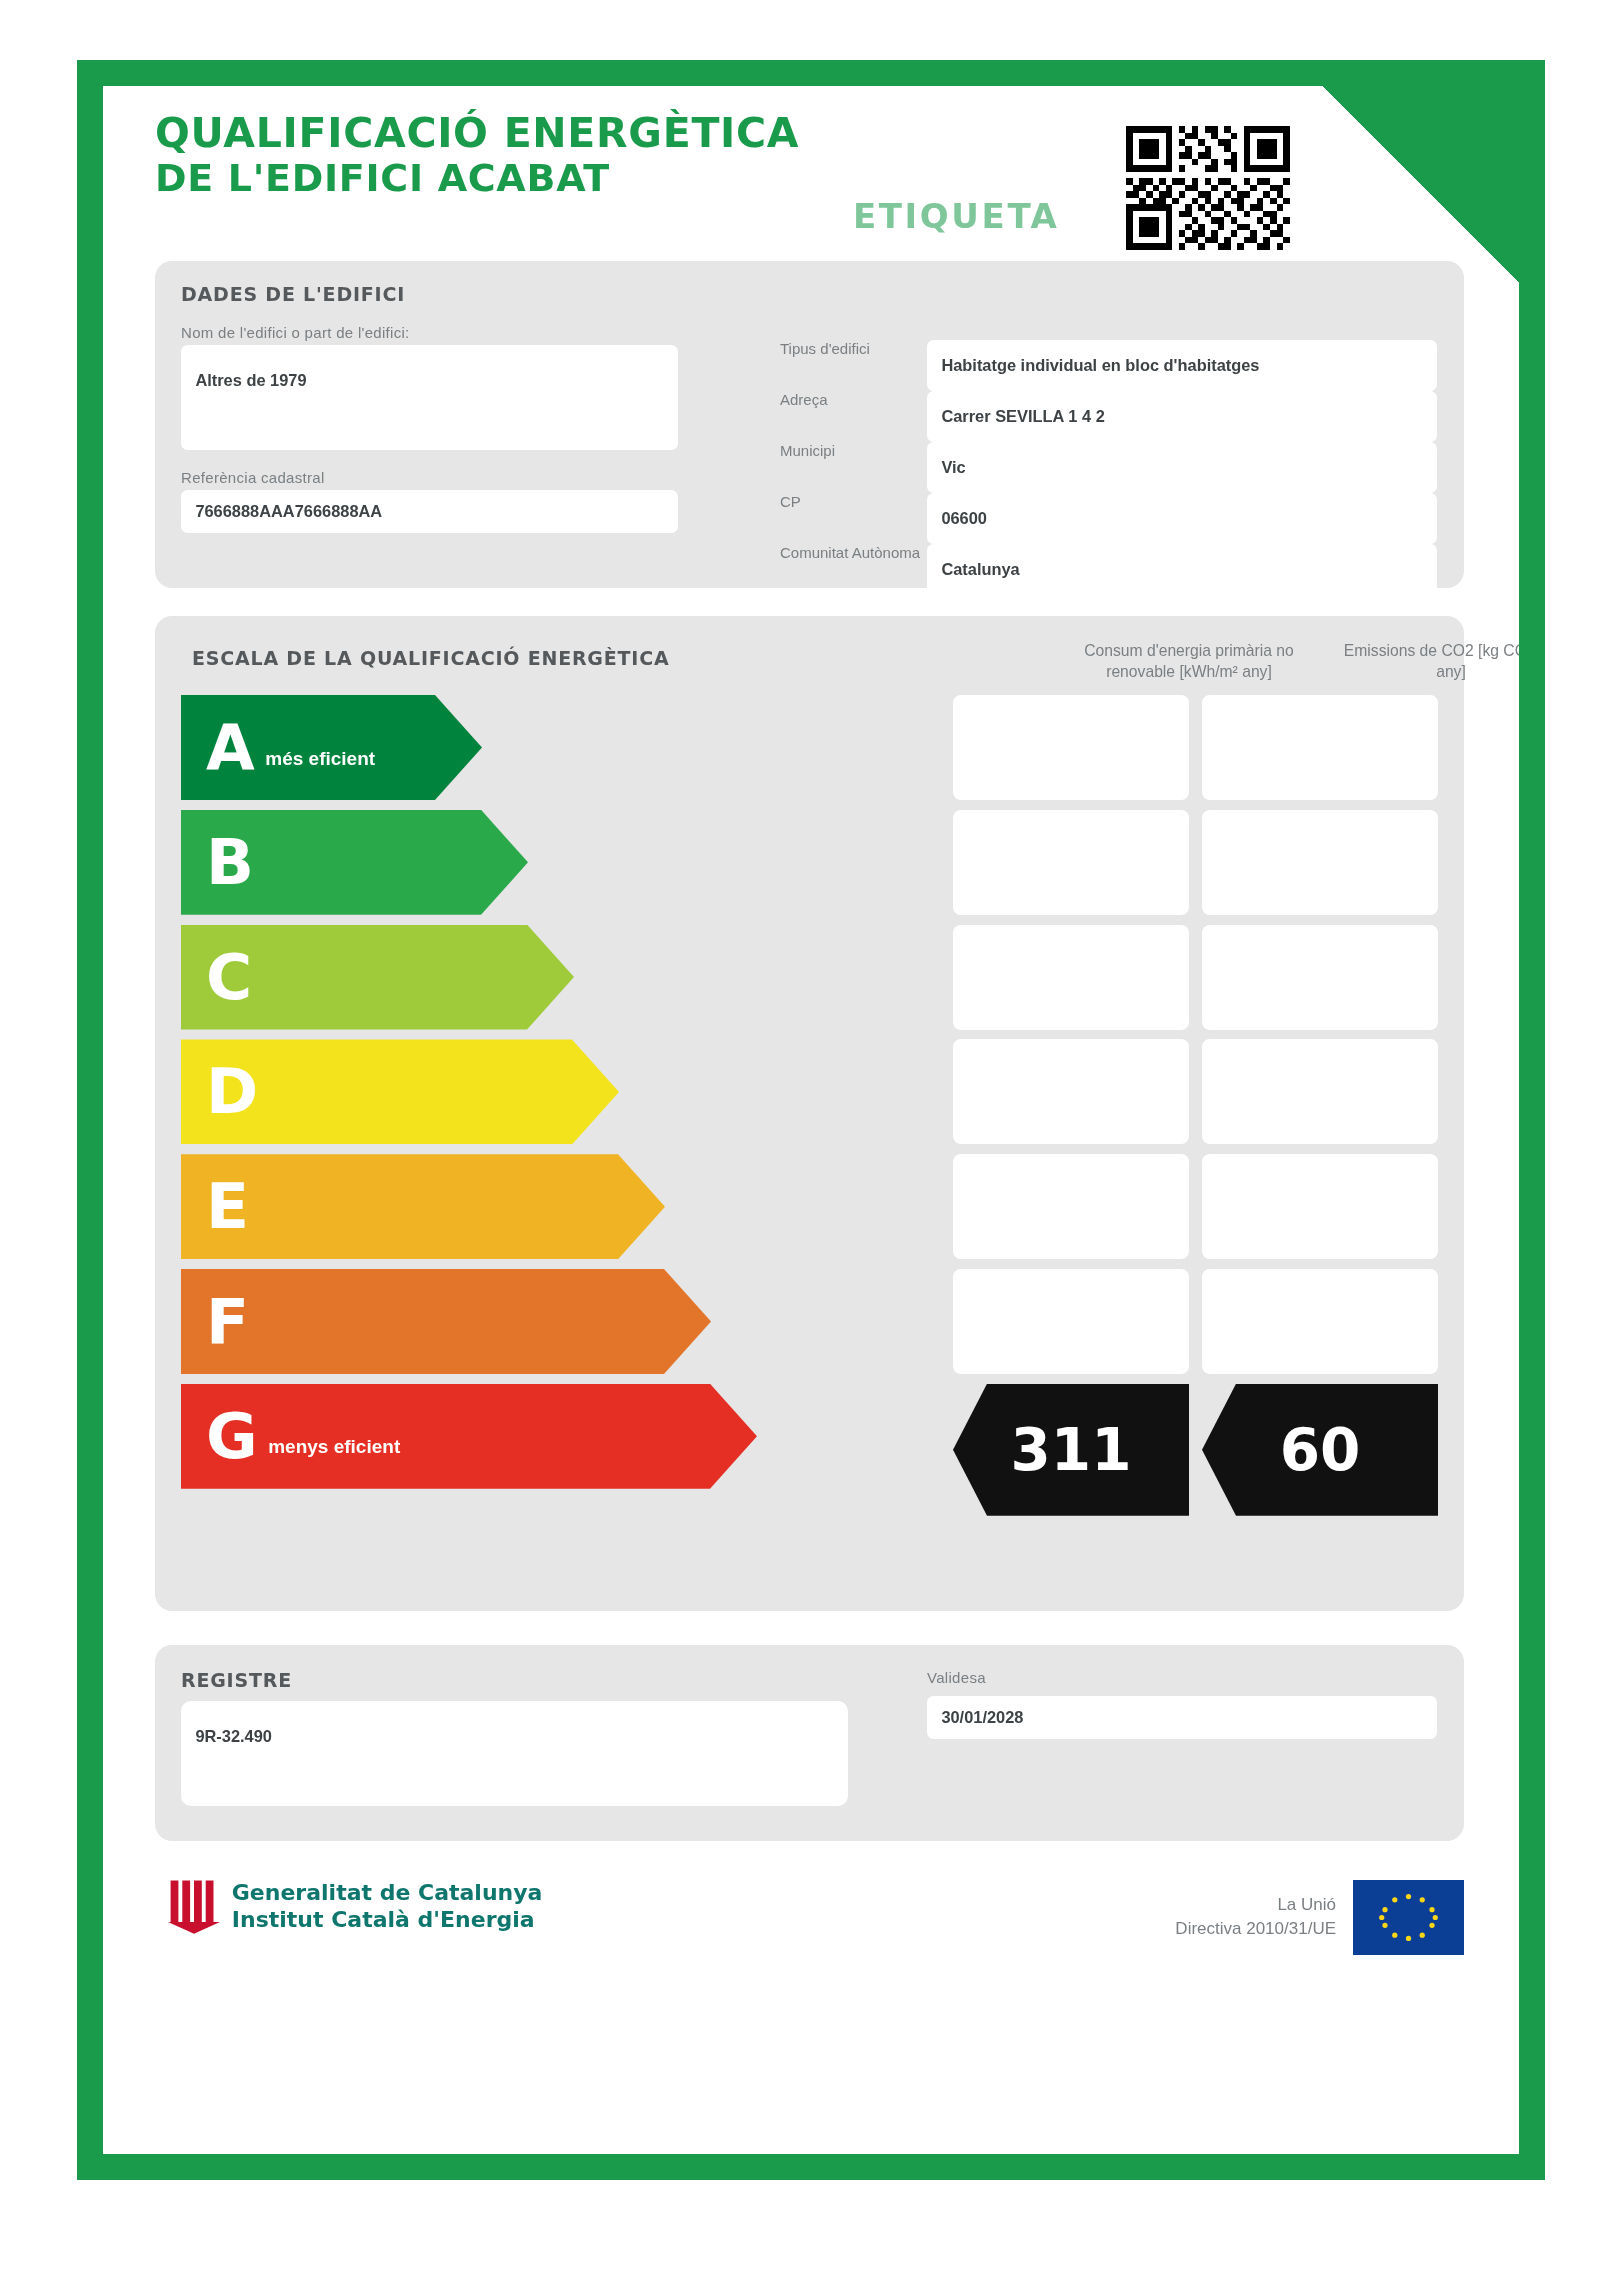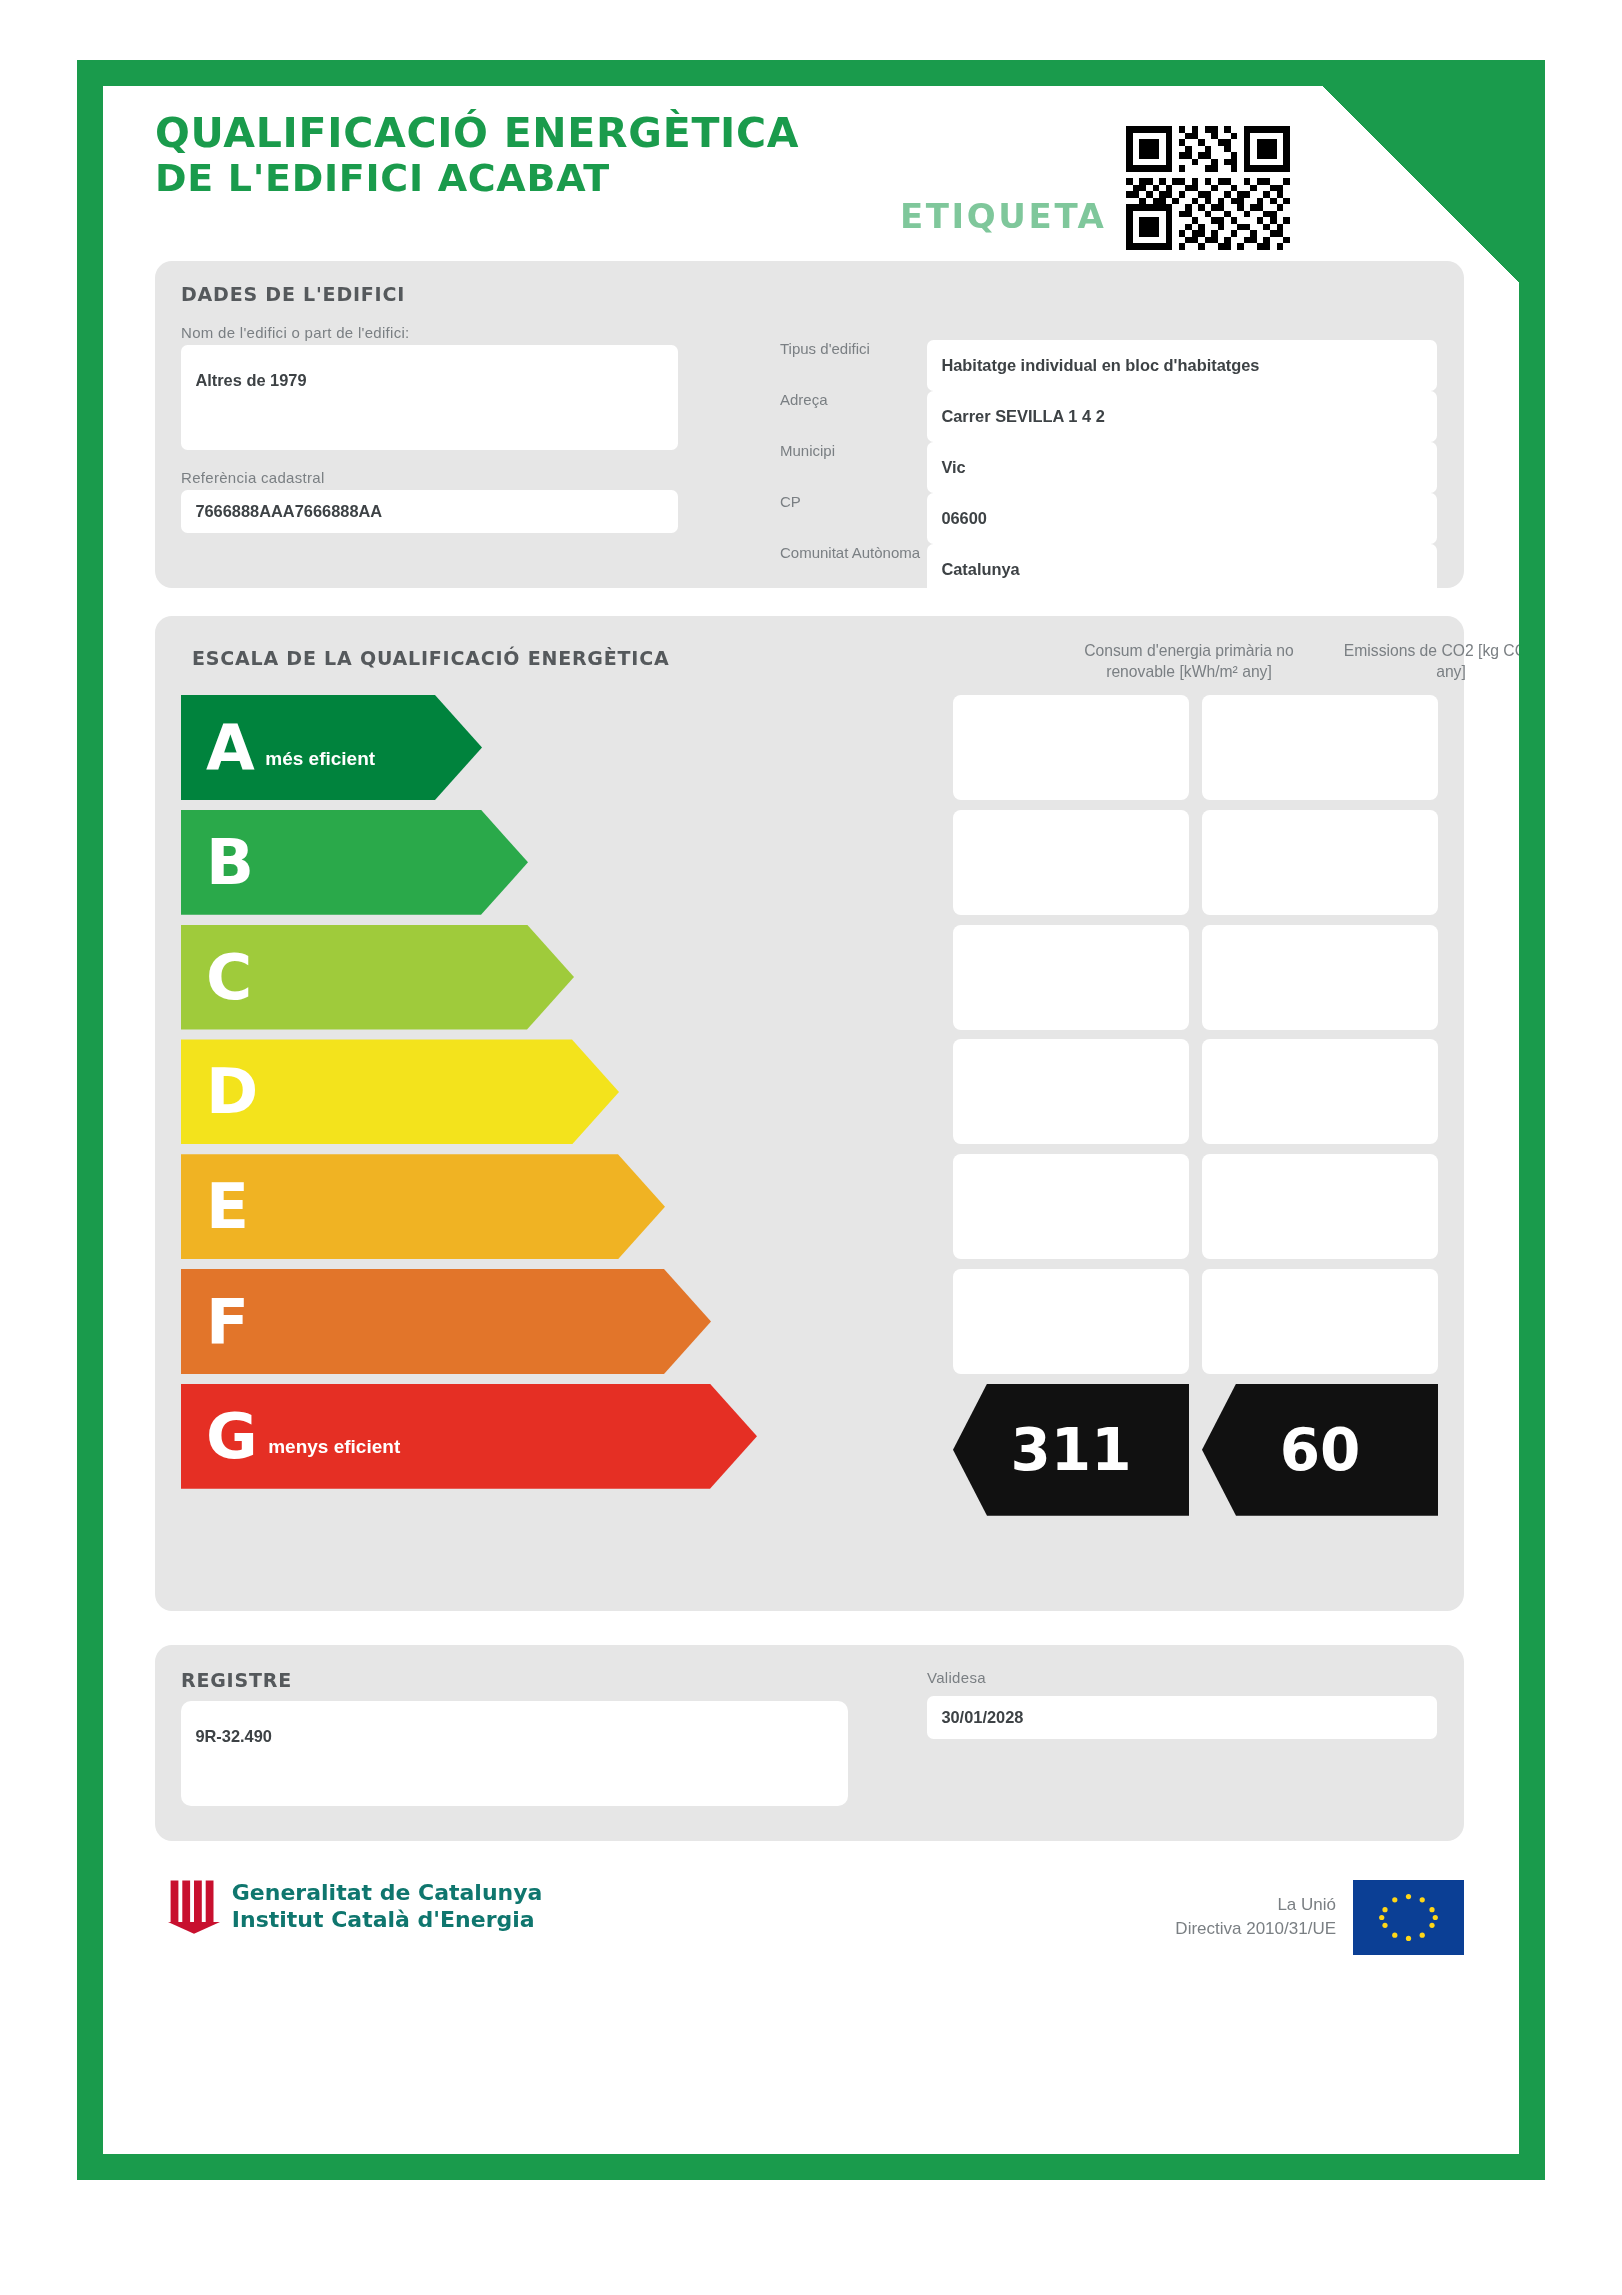--- a/index.html
+++ b/index.html
@@ -63,21 +63,21 @@
     font-size: 38px;
     font-weight: bold;
     color: #1a9b4c;
     letter-spacing: 0.7px;
     line-height: 1.1;
     margin-top: 2.6px;
     font-family: "DejaVu Sans", sans-serif;
   }
   .title-tag {
     position: absolute;
-    left: 745px;
+    left: 698px;
     top: 84px;
     font-size: 34px;
     font-weight: bold;
     color: #7fc79b;
     letter-spacing: 2.6px;
     font-family: "DejaVu Sans", sans-serif;
   }
   .qr {
     position: absolute;
     right: 190px;

